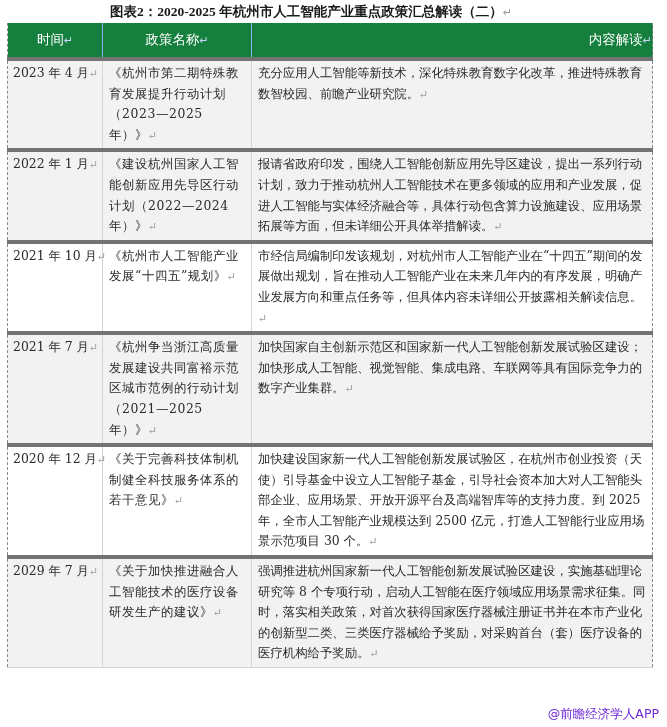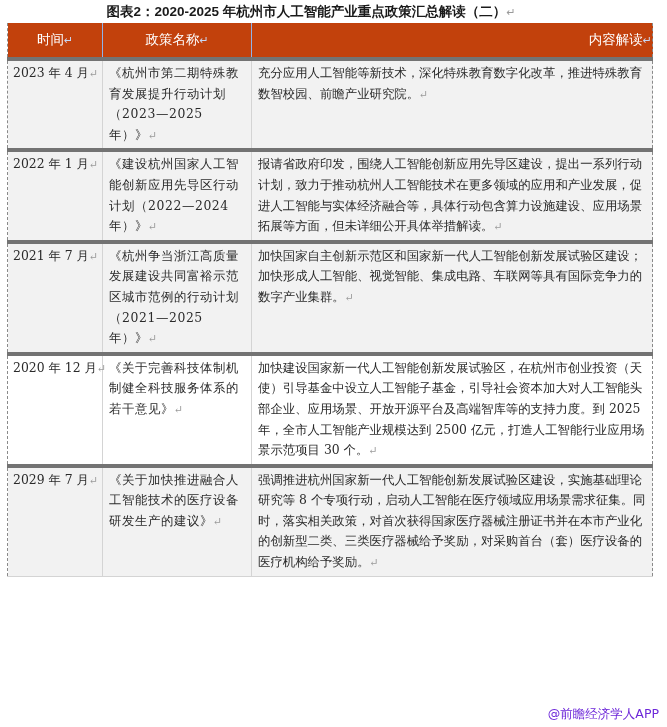--- a/index.html
+++ b/index.html
@@ -2,36 +2,36 @@
 <html><head>
   <meta charset="utf-8">
   <style>
     * { box-sizing: border-box; margin: 0; padding: 0; }
     html, body { width: 667px; height: 727px; background: #ffffff; overflow: hidden; }
     body { position: relative; font-family: "DejaVu Serif", "Liberation Serif", serif; color: #222; }
 
     .title {
       position: absolute; left: 0; top: 3px; width: 576px; height: 20px;
       text-align: center; font-weight: bold; font-size: 13.5px; line-height: 18px;
-      color: #1a1a1a; font-family: Liberation Sans, sans-serif;
+      color: #1a1a1a; font-family: Liberation Serif, serif;
       padding-left: 46px;
     }
     .title .mark, .pm { color: #9a9a9a; font-weight: normal; font-size: 11px; }
 
     .tbl {
       position: absolute; left: 7px; top: 23px; width: 645px;
       border-collapse: collapse; table-layout: fixed;
       border-left: 1px dashed #8a8a8a; border-right: 1px dashed #8a8a8a;
     }
     .tbl col.c1 { width: 95px; }
     .tbl col.c2 { width: 149px; }
     .tbl col.c3 { width: 401px; }
 
     .tbl thead th {
-      background: #c2410c; color: #ffffff; font-weight: normal;
+      background: #15803d; color: #ffffff; font-weight: normal;
       font-family: "DejaVu Sans", "Liberation Sans", sans-serif;
       font-size: 13.5px; height: 36px; text-align: center; vertical-align: middle;
       border-right: 1px solid #8fb3ea;
     }
     .tbl thead th:last-child { border-right: none; text-align: right; }
     .tbl thead th .pm { color: #c8d8f5; }
 
     .tbl tbody td {
       font-size: 12.4px; line-height: 20.6px; vertical-align: top;
       padding: 2px 5px 2px 6px; border-top: 4px solid #737373;
@@ -76,20 +76,25 @@
     <tr class="alt" style="height:62px">
       <td class="date"><span>2023 年 4 月</span><span class="pm">↵</span></td>
       <td class="policy"><span>《杭州市第二期特殊教育发展提升行动计划（2023—2025 年）》</span><span class="pm">↵</span></td>
       <td><span>充分应用人工智能等新技术，深化特殊教育数字化改革，推进特殊教育数智校园、前瞻产业研究院。</span><span class="pm">↵</span></td>
     </tr>
     <tr class="alt" style="height:88px">
       <td class="date"><span>2022 年 1 月</span><span class="pm">↵</span></td>
       <td class="policy"><span>《建设杭州国家人工智能创新应用先导区行动计划（2022—2024 年）》</span><span class="pm">↵</span></td>
       <td><span>报请省政府印发，围绕人工智能创新应用先导区建设，提出一系列行动计划，致力于推动杭州人工智能技术在更多领域的应用和产业发展，促进人工智能与实体经济融合等，具体行动包含算力设施建设、应用场景拓展等方面，但未详细公开具体举措解读。</span><span class="pm">↵</span></td>
     </tr>
+    <tr style="height:84px">
+      <td class="date"><span>2021 年 10 月</span><span class="pm">↵</span></td>
+      <td class="policy"><span>《杭州市人工智能产业发展“十四五”规划》</span><span class="pm">↵</span></td>
+      <td><span>市经信局编制印发该规划，对杭州市人工智能产业在“十四五”期间的发展做出规划，旨在推动人工智能产业在未来几年内的有序发展，明确产业发展方向和重点任务等，但具体内容未详细公开披露相关解读信息。</span><span class="pm">↵</span></td>
+    </tr>
     <tr class="alt" style="height:106px">
       <td class="date"><span>2021 年 7 月</span><span class="pm">↵</span></td>
       <td class="policy"><span>《杭州争当浙江高质量发展建设共同富裕示范区城市范例的行动计划（2021—2025 年）》</span><span class="pm">↵</span></td>
       <td><span>加快国家自主创新示范区和国家新一代人工智能创新发展试验区建设；加快形成人工智能、视觉智能、集成电路、车联网等具有国际竞争力的数字产业集群。</span><span class="pm">↵</span></td>
     </tr>
     <tr style="height:103px">
       <td class="date"><span>2020 年 12 月</span><span class="pm">↵</span></td>
       <td class="policy"><span>《关于完善科技体制机制健全科技服务体系的若干意见》</span><span class="pm">↵</span></td>
       <td><span>加快建设国家新一代人工智能创新发展试验区，在杭州市创业投资（天使）引导基金中设立人工智能子基金，引导社会资本加大对人工智能头部企业、应用场景、开放开源平台及高端智库等的支持力度。到 2025 年，全市人工智能产业规模达到 2500 亿元，打造人工智能行业应用场景示范项目 30 个。</span><span class="pm">↵</span></td>
     </tr>

